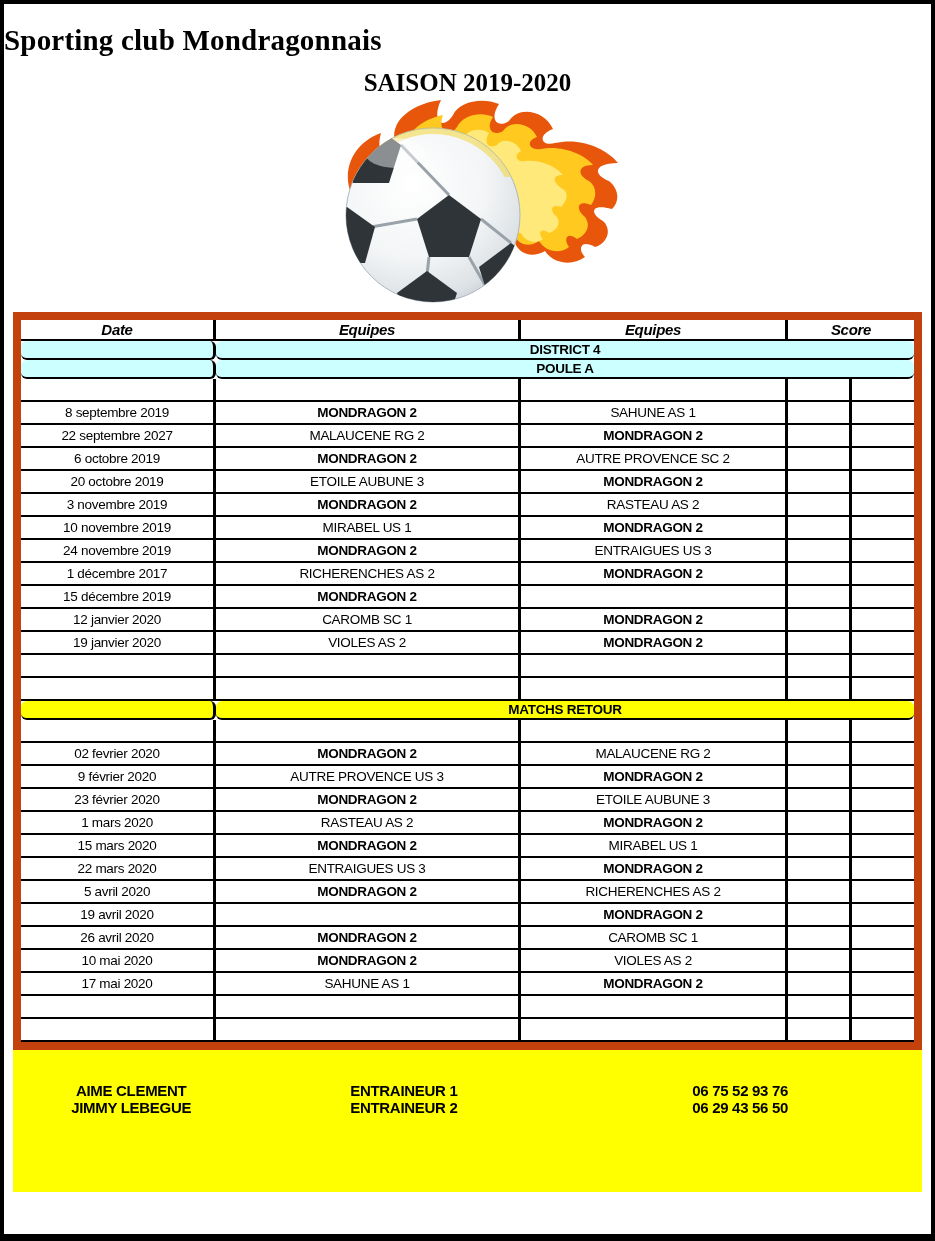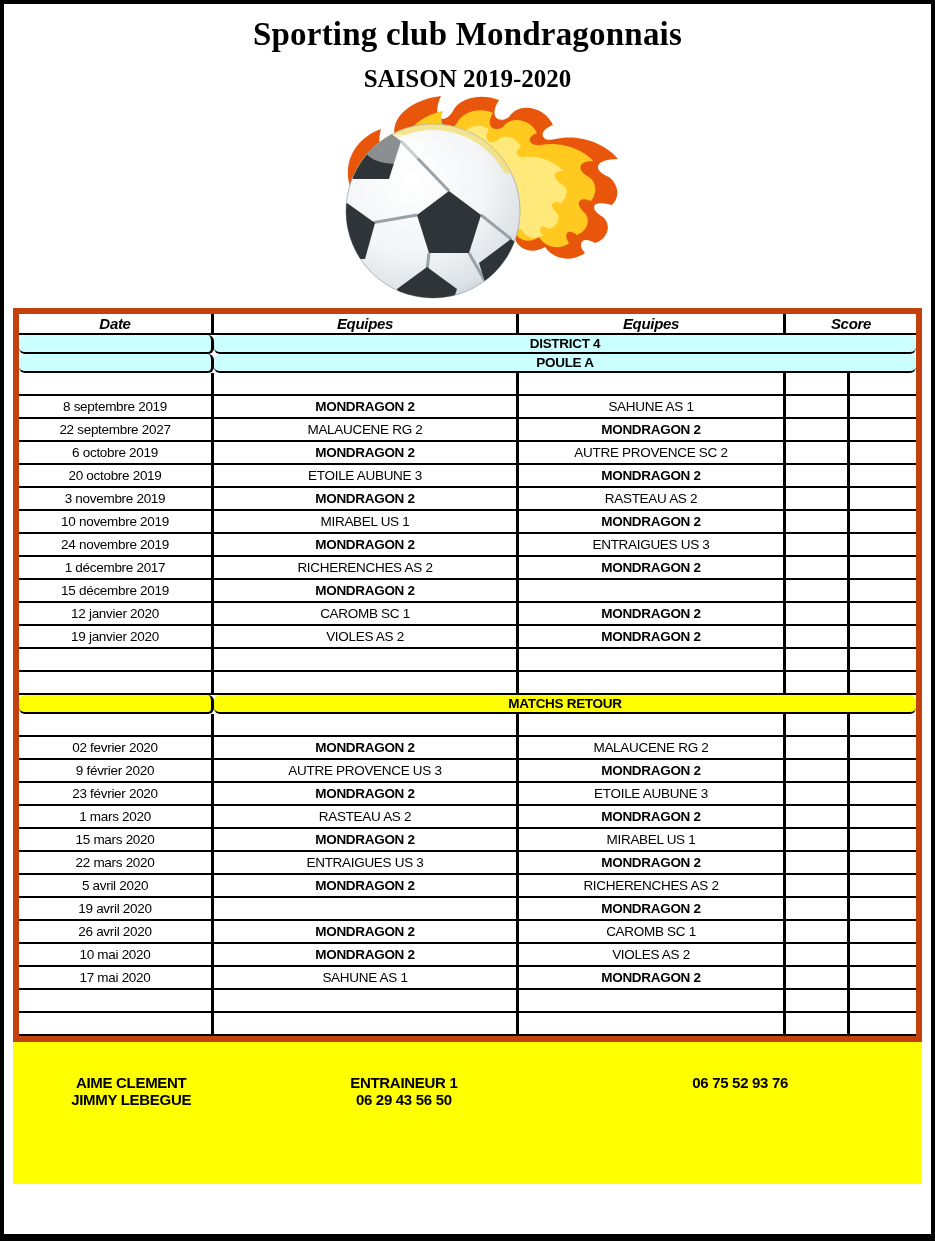--- a/index.html
+++ b/index.html
@@ -1,25 +1,25 @@
 <!DOCTYPE html>
 <html style="--cyan: #CCFFFF; --yellow: #FFFF00;"><head>
 <meta charset="utf-8">
 <style>
   html,body{margin:0;padding:0;background:#fff;}
   .page{
     width:935px;height:1241px;box-sizing:border-box;background:#fff;
     border:4px solid #000;border-bottom:7px solid #000;
     font-family:"Liberation Sans",sans-serif;color:#000;overflow:hidden;position:relative;
   }
-  .title{margin-top:12px;text-align:center;font-family:"Liberation Serif",serif;font-weight:bold;font-size:33px;letter-spacing:.2px;}
+  .title{margin-top:20px;text-align:left;font-family:"Liberation Serif",serif;font-weight:bold;font-size:29px;letter-spacing:.2px;}
   .subtitle{margin-top:12px;text-align:center;font-family:"Liberation Serif",serif;font-weight:bold;font-size:25px;}
   .ball{width:290px;height:205px;margin:2px auto 0;transform:translateX(8px);}
 
-  .table{margin:8px 9px 0;border:6px solid #c2410c;}
+  .table{margin:8px 9px 0;border:8px solid #c2410c;}
   .trow{display:grid;grid-template-columns:195px 305px 267px 64px 1fr;}
   .cell{
     height:23px;box-sizing:border-box;border-right:3px solid #000;border-bottom:2px solid #000;
     display:flex;align-items:center;justify-content:center;
     font-size:13.5px;letter-spacing:-.3px;white-space:nowrap;overflow:hidden;
   }
   .c5{border-right:none;}
   .c4{border-right:3px solid #000;}
   .b{font-weight:bold;}
   .thead .cell{height:21px;font-weight:bold;font-style:italic;font-size:15px;border-bottom:2px solid #000;}
@@ -306,17 +306,18 @@
   </div>
 
   <div class="footer">
     <div class="frow">
       <div class="fcell">AIME CLEMENT</div>
       <div class="fcell">ENTRAINEUR 1</div>
       <div class="fcell">06 75 52 93 76</div>
     </div>
     <div class="frow">
       <div class="fcell">JIMMY LEBEGUE</div>
+      <div class="fcell">ENTRAINEUR 2</div>
       <div class="fcell">06 29 43 56 50</div>
     </div>
   </div>
 
 </div>
 
 </body></html>

